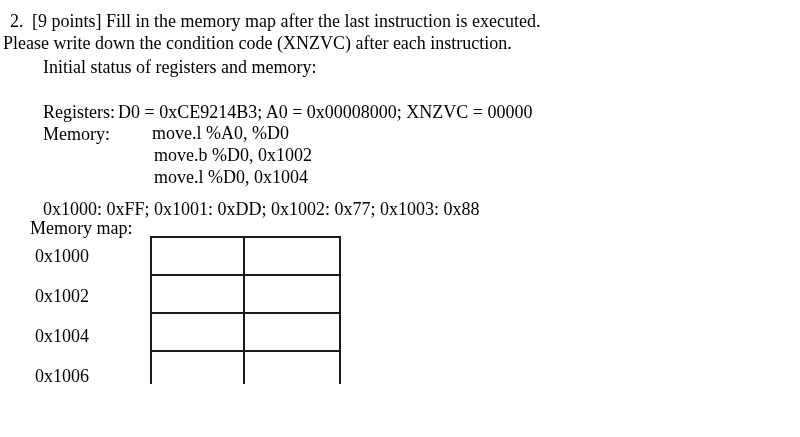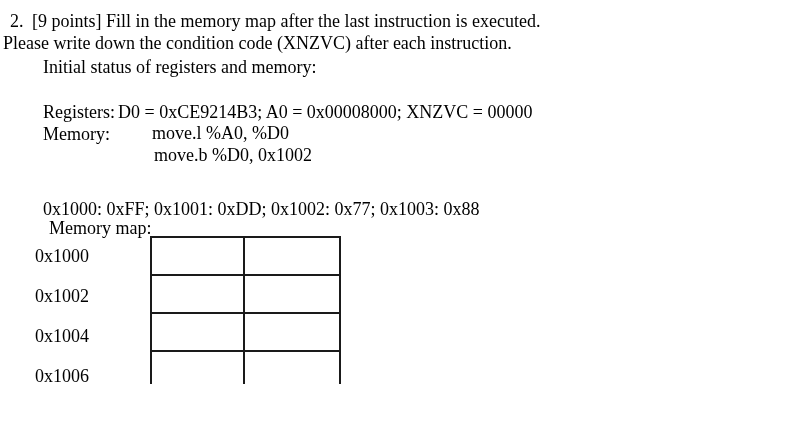--- a/index.html
+++ b/index.html
@@ -57,22 +57,23 @@
     <span>D0 = 0xCE9214B3; A0 = 0x00008000; XNZVC = 00000</span>
   </div>
 
   <div class="abs kvrow" style="left:43px; top:100px;flex-direction:column;">
     <span class="kvlabel">Memory:</span>
     <span>0x1000: 0xFF; 0x1001: 0xDD; 0x1002: 0x77; 0x1003: 0x88</span>
   </div>
 
   <div class="abs" style="left:152px; top:122px;">move.l %A0, %D0</div>
   <div class="abs" style="left:154px; top:144px;">move.b %D0, 0x1002</div>
+  <div class="abs" style="left:154px; top:166px;">move.l %D0, 0x1004</div>
 
-  <div class="abs" style="left:49px; top:217px;">Memory map:</div>
+  <div class="abs" style="left:30px; top:217px;">Memory map:</div>
 
   <div class="maplabel" style="top:236px;">0x1000</div>
   <div class="maplabel" style="top:276px;">0x1002</div>
   <div class="maplabel" style="top:316px;">0x1004</div>
   <div class="maplabel" style="top:356px;">0x1006</div>
 
   <table class="memtable">
     <tbody>
       <tr>
         <td></td>

